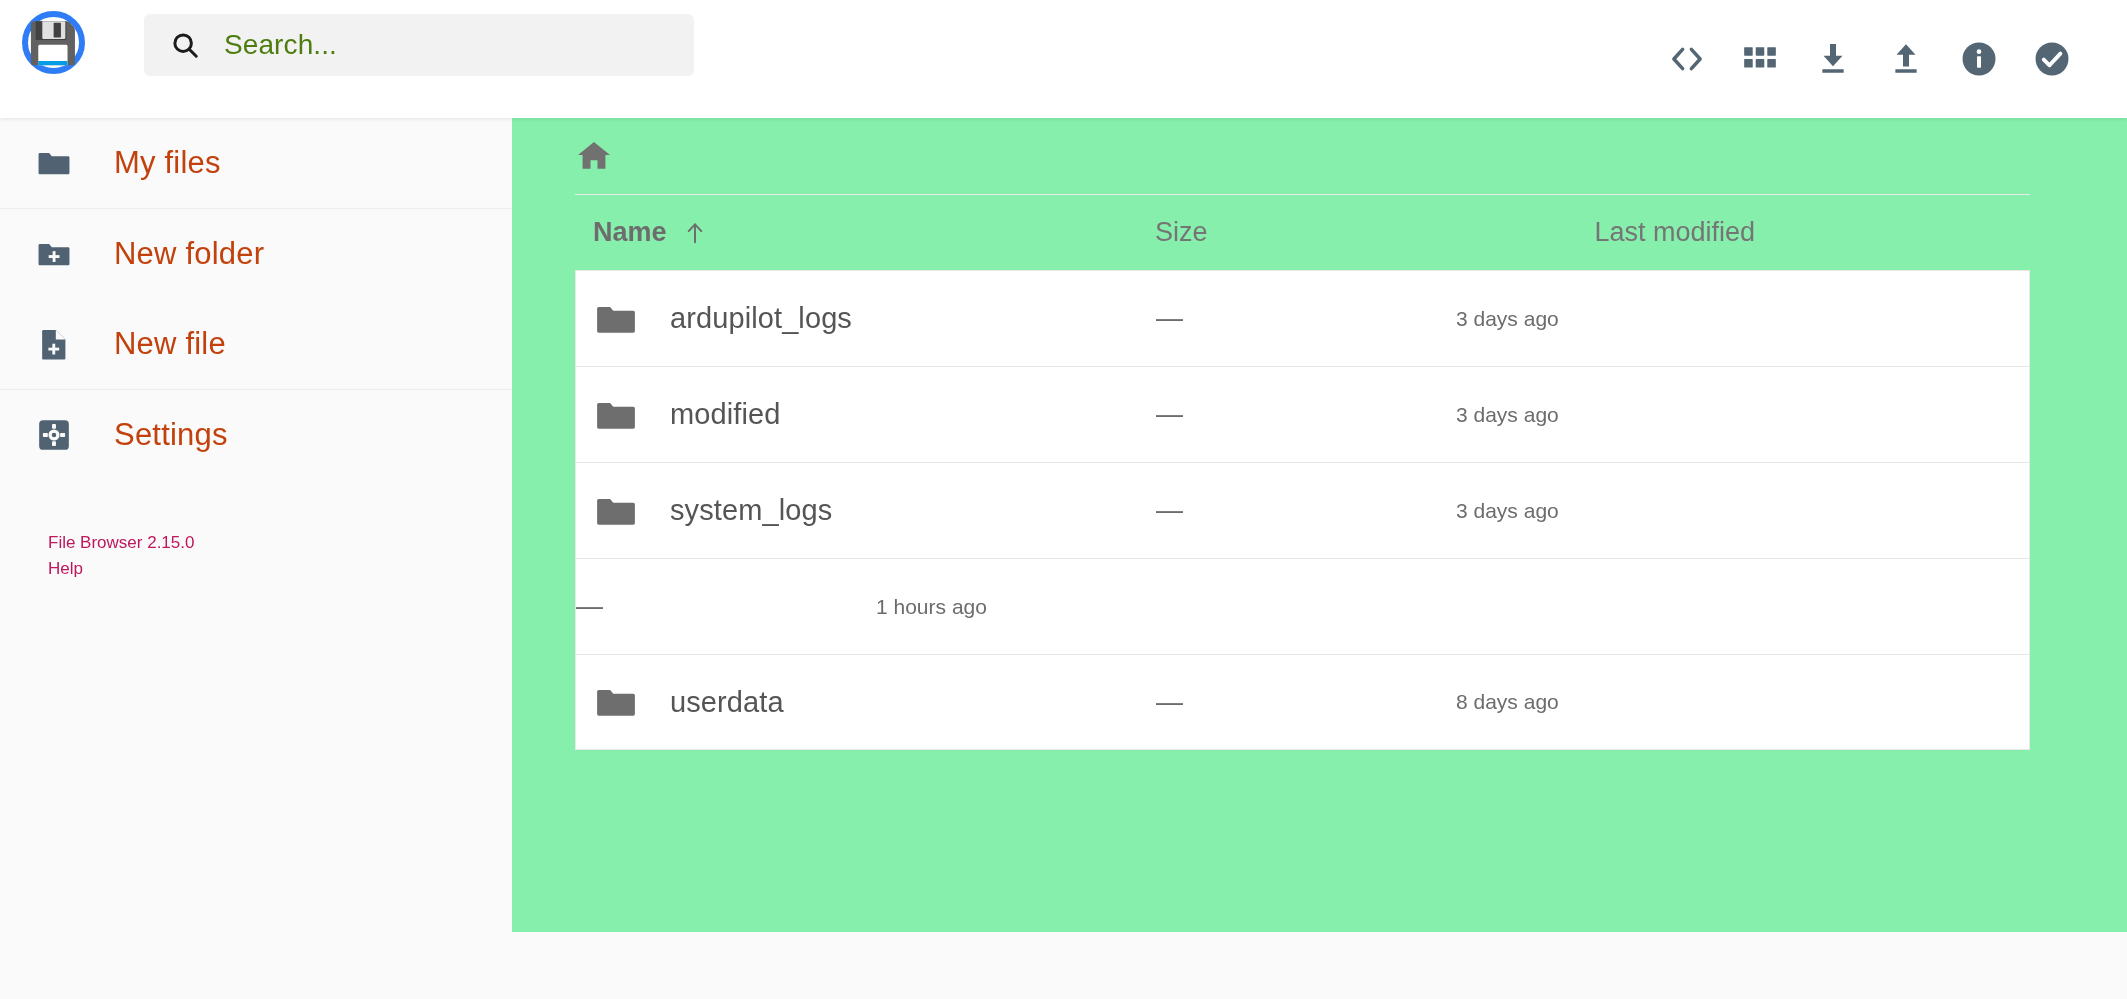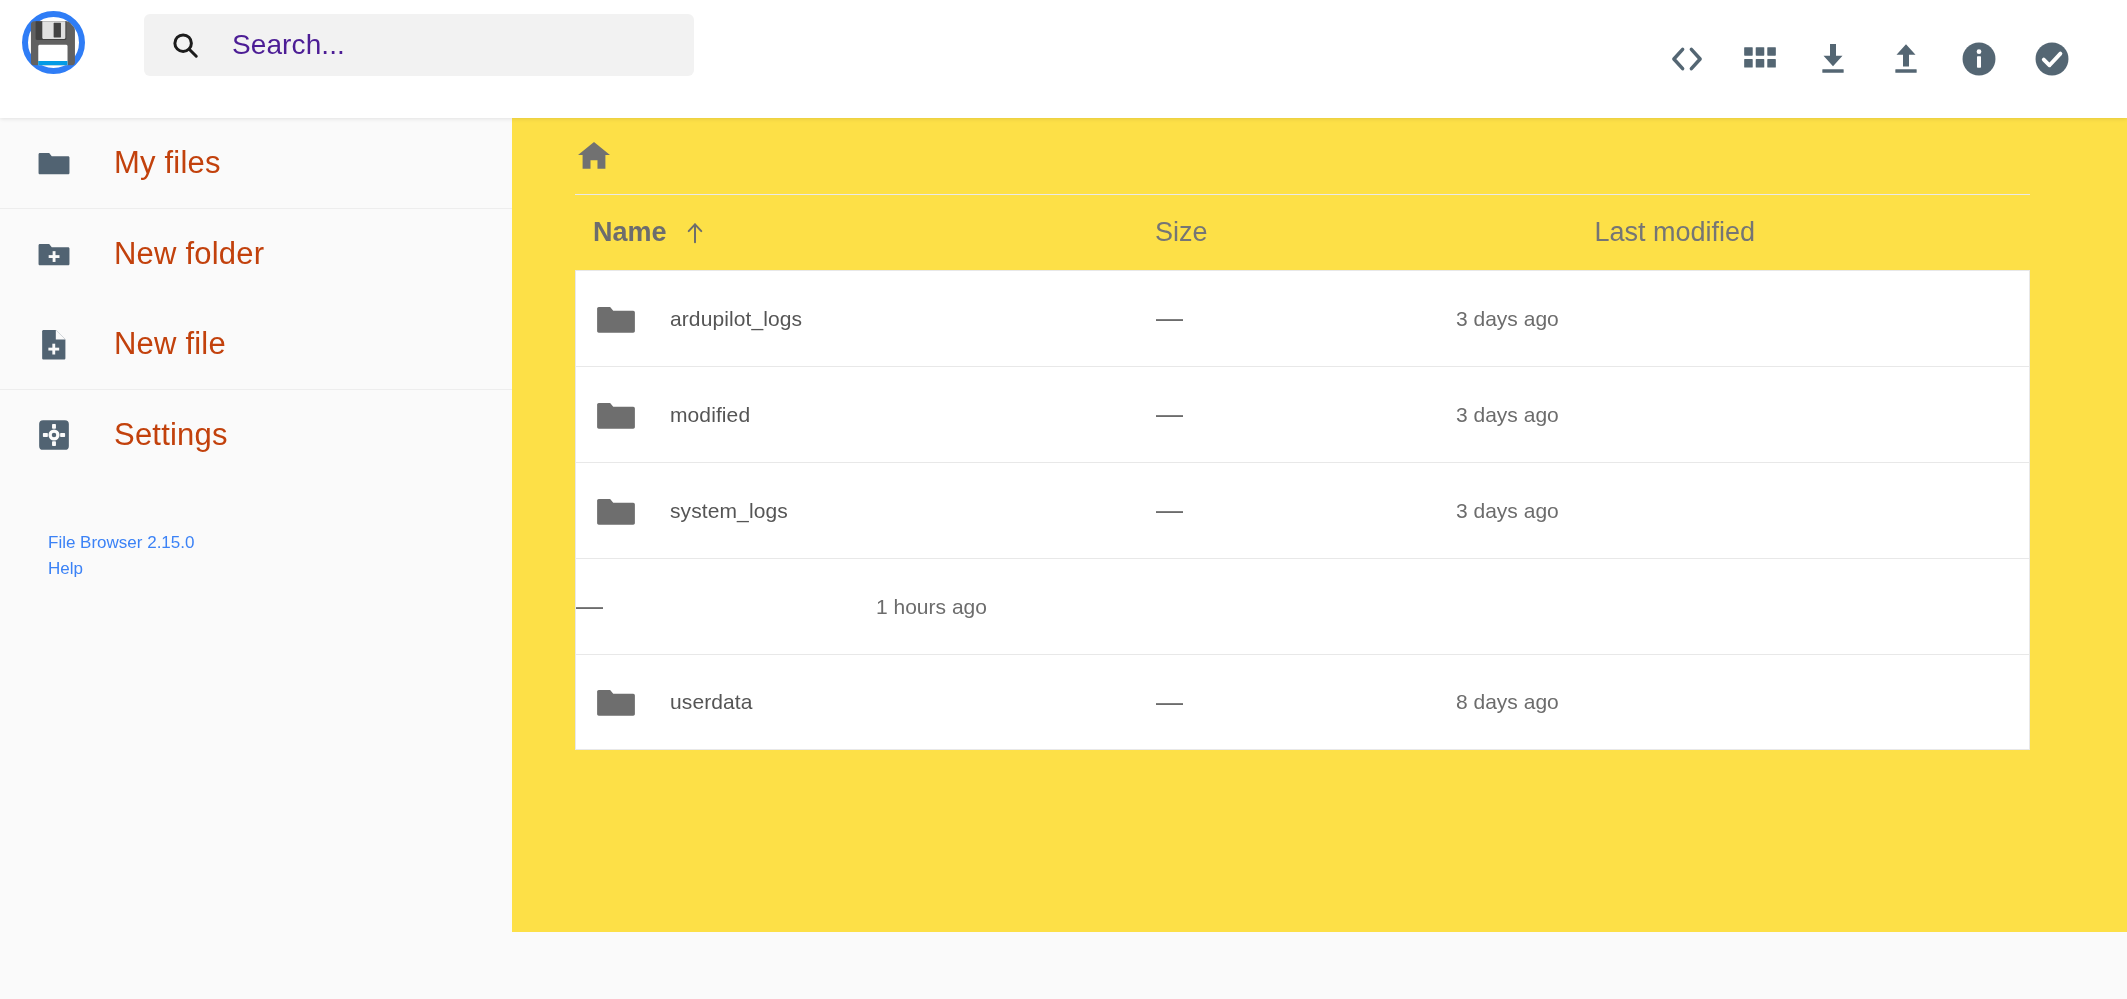--- a/index.html
+++ b/index.html
@@ -67,23 +67,23 @@
     height: 62px;
     background: #f2f2f2;
     border-radius: 6px;
     display: flex;
     align-items: center;
     padding-left: 26px;
     cursor: text;
   }
   .search-icon { width: 30px; height: 30px; flex: 0 0 auto; display:block; }
   .search-placeholder {
-    margin-left: 32px;
+    margin-left: 24px;
     font-size: 28px;
-    color: #4c1d95;
+    color: #4d7c0f;
     letter-spacing: 0.1px;
   }
 
   .toolbar {
     position: absolute;
     right: 52px;
     top: 0;
     height: 118px;
     display: flex;
     align-items: center;
@@ -142,32 +142,32 @@
 
   .side-credits {
     padding: 50px 0 0 48px;
     font-size: 17px;
     line-height: 1.55;
     color: #b5b5b5;
   }
   .side-credits a,
   .side-credits .credit-line {
     display: block;
-    color: #3b82f6;
+    color: #be185d;
     text-decoration: none;
   }
 
   
   #main {
     position: absolute;
     top: 118px;
     left: 512px;
     width: 1615px;
     height: 814px;
-    background: #fde047;
+    background: #86efac;
     overflow: hidden;
   }
 
   .breadcrumb {
     height: 76px;
     display: flex;
     align-items: center;
     padding-left: 63px;
   }
   .bc-home {
@@ -236,21 +236,21 @@
     height: 44px;
     flex: 0 0 auto;
     color: #6e6e6e;
     display: flex;
     align-items: center;
     justify-content: center;
   }
   .row-ico svg { display: block; }
   .row-name {
     margin-left: 32px;
-    font-size: 21px;
+    font-size: 29px;
     color: #555555;
     letter-spacing: 0.1px;
   }
   .cell-size {
     width: 300px;
     font-size: 27px;
     color: #6c6c6c;
   }
   .cell-modif {
     width: 300px;

